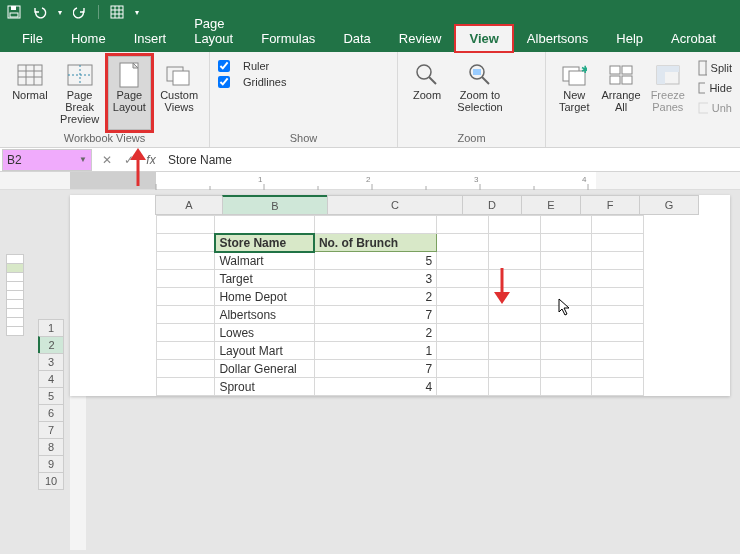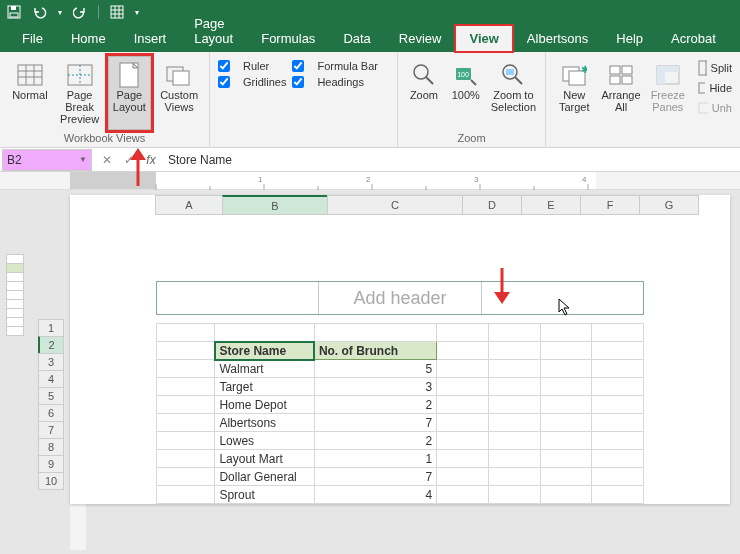--- a/index.html
+++ b/index.html
@@ -190,53 +190,34 @@
       <div class="checks">
         <label class="chk">
             <input type="checkbox" checked="" style="">
             <span>Ruler</span>
           </label>
         <label class="chk">
             <input type="checkbox" checked="" style="">
             <span>Gridlines</span>
           </label>
       </div>
-      <div class="checks">
-        <label class="chk">
-            <input type="checkbox" checked="" style="">
-            <span>Formula Bar</span>
-          </label>
-        <label class="chk">
-            <input type="checkbox" checked="" style="">
-            <span>Headings</span>
-          </label>
-      </div>
     </div>
+    <div class="group-label">Show</div>
   </div>
 
   <div class="group" style="width:148px">
     <div class="group-inner">
       <div class="bigbtn" style="width:42px">
         <span class="bigico">
             <svg width="26" height="26">
               <circle cx="10" cy="10" r="7" fill="none" stroke="#666" stroke-width="1.5"></circle>
               <line x1="15" y1="15" x2="22" y2="22" stroke="#666" stroke-width="2"></line>
             </svg>
           </span>
         <span class="lbl">Zoom</span>
-      </div>
-      <div class="bigbtn" style="width:42px">
-        <span class="bigico">
-            <svg width="26" height="26">
-              <rect x="3" y="6" width="15" height="12" fill="#4a8" rx="1"></rect>
-              <text x="10" y="15" font-size="7" fill="#fff" text-anchor="middle">100</text>
-              <line x1="18" y1="18" x2="23" y2="23" stroke="#666" stroke-width="2"></line>
-            </svg>
-          </span>
-        <span class="lbl">100%</span>
       </div>
       <div class="bigbtn" style="width:52px">
         <span class="bigico">
             <svg width="26" height="26">
               <circle cx="10" cy="10" r="7" fill="none" stroke="#666" stroke-width="1.5"></circle>
               <rect x="6" y="7" width="8" height="6" fill="#9cf"></rect>
               <line x1="15" y1="15" x2="22" y2="22" stroke="#666" stroke-width="2"></line>
             </svg>
           </span>
         <span class="lbl">Zoom to Selection</span>
@@ -376,27 +357,20 @@
     <div class="colheads">
       <div class="colhead" style="width:68px">A</div>
       <div class="colhead sel" style="width:106px">B</div>
       <div class="colhead" style="width:136px">C</div>
       <div class="colhead" style="width:60px">D</div>
       <div class="colhead" style="width:60px">E</div>
       <div class="colhead" style="width:60px">F</div>
       <div class="colhead" style="width:60px">G</div>
     </div>
 
-    <div class="headerbox">
-      <div class="seg"></div>
-      <div class="seg">
-          <span>Add header</span>
-        </div>
-      <div class="seg"></div>
-    </div>
 
     <table class="grid">
       <colgroup>
           <col style="width:68px">
           <col style="width:106px">
           <col style="width:136px">
           <col style="width:60px">
           <col style="width:60px">
           <col style="width:60px">
           <col style="width:60px">

